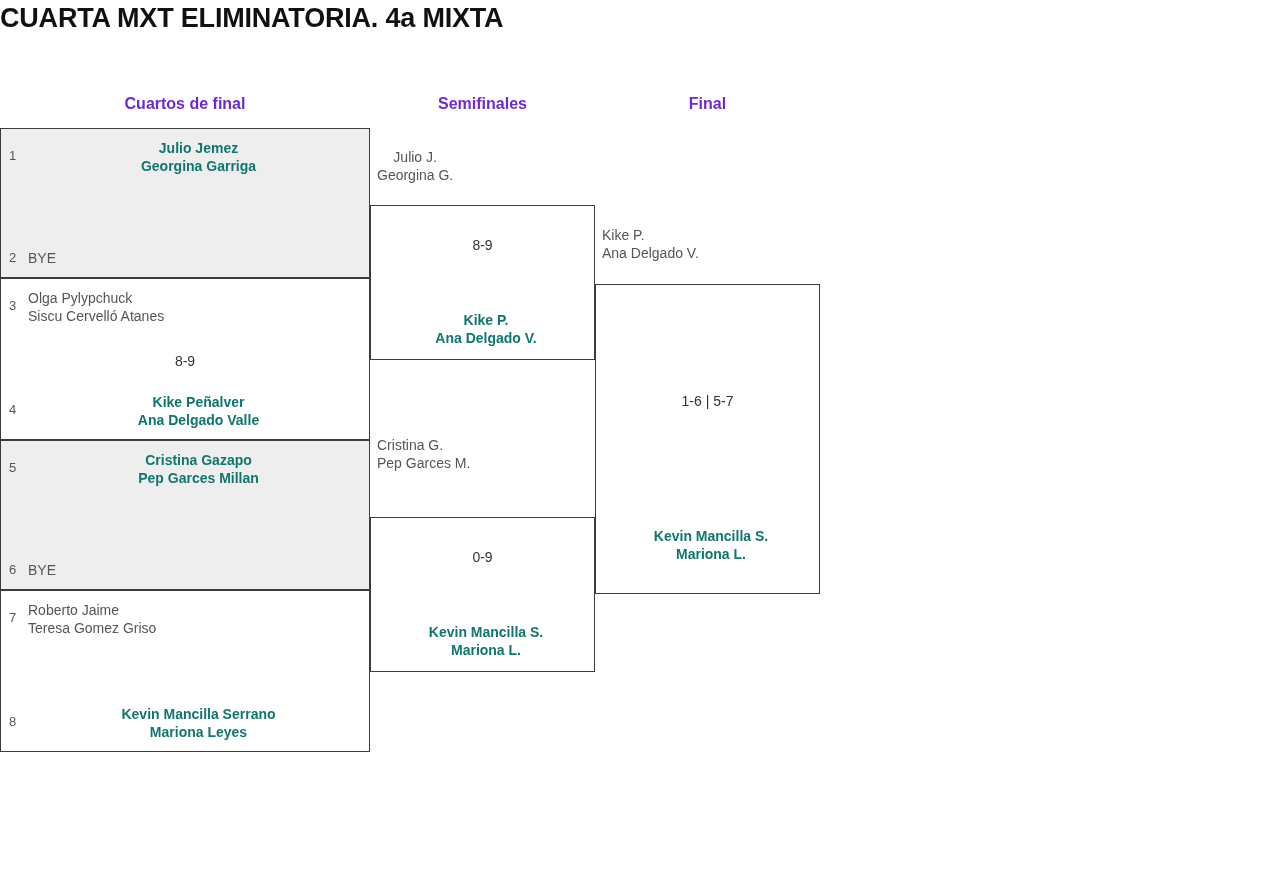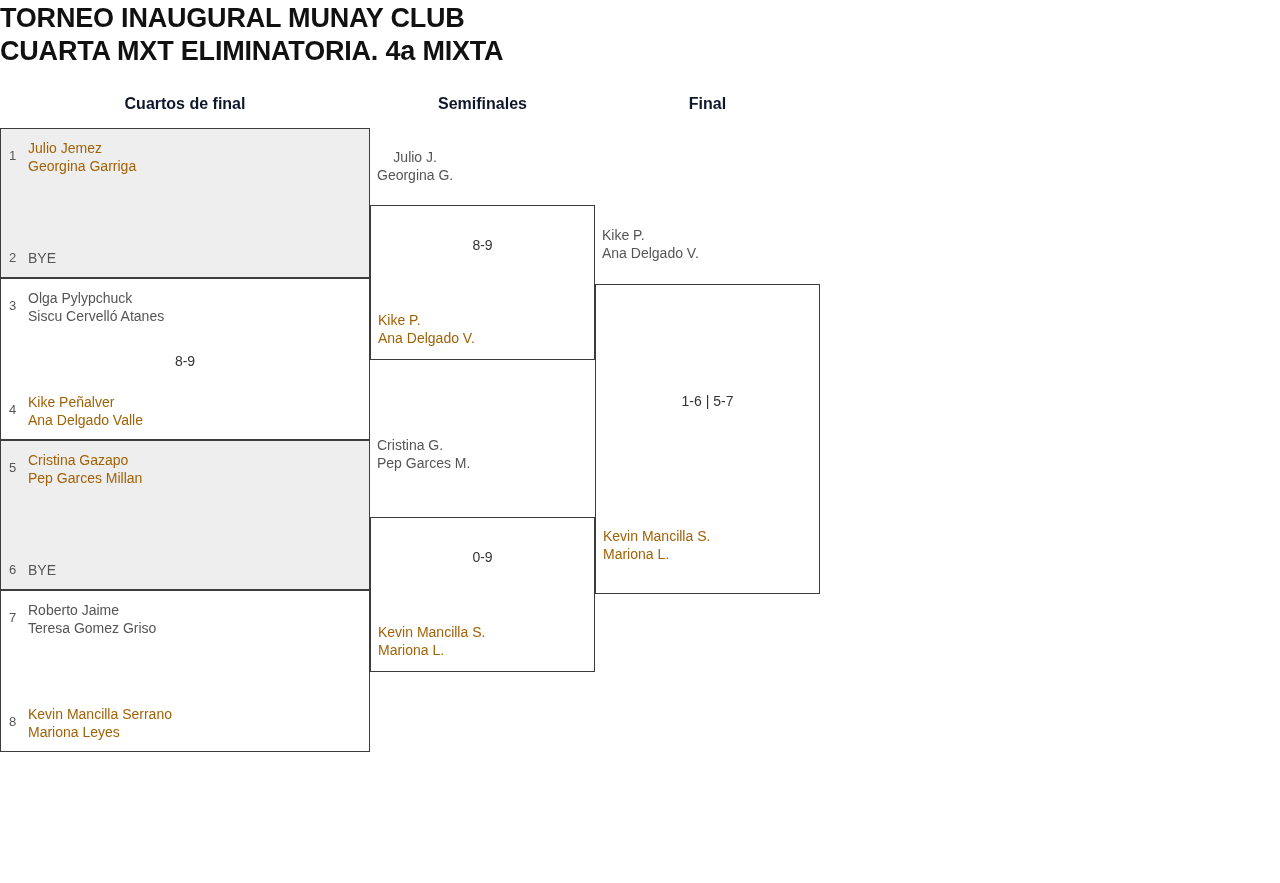--- a/index.html
+++ b/index.html
@@ -59,21 +59,21 @@
     letter-spacing: -1.2px;
     line-height: 58px;
   }
 
   
   .round-headers { position: absolute; left: 0; top: 95px; width: 1280px; height: 26px; }
   .round-header {
     position: absolute;
     font-size: 16px;
     font-weight: 700;
-    color: #0f172a;
+    color: #6d28d9;
     text-align: center;
     white-space: nowrap;
   }
   .rh-0 { left: 0px;   top: 0; width: 370px; }
   .rh-1 { left: 370px; top: 0; width: 225px; }
   .rh-2 { left: 595px; top: 0; width: 225px; }
 
   
   .bracket { position: absolute; left: 0; top: 0; width: 1280px; height: 883px; }
 
@@ -109,22 +109,23 @@
   .seed-mid { padding-top: 0; }
 
   .names {
     flex: 1 1 auto;
     font-size: 14px;
     line-height: 18px;
     color: #555555;
     white-space: nowrap;
   }
   .names.winner {
-    font-weight: 400;
-    color: #a16207;
+    font-weight: 700;
+    color: #0f766e;
+    text-align: center;
   }
 
   .score {
     position: absolute;
     left: 0;
     width: 100%;
     text-align: center;
     font-size: 14px;
     color: #333333;
     white-space: nowrap;
@@ -155,21 +156,20 @@
     color: #555555;
     white-space: nowrap;
   }
 </style>
 </head>
 <body>
 
 <div class="page-header">
 
   <div class="title-block">
-    <div class="title-line">TORNEO INAUGURAL MUNAY CLUB</div>
     <div class="title-line">CUARTA MXT ELIMINATORIA. 4a MIXTA</div>
   </div>
 
 
 </div>
 
 <div class="round-headers">
   <div class="round-header rh-0">Cuartos de final</div>
   <div class="round-header rh-1">Semifinales</div>
   <div class="round-header rh-2">Final</div>

